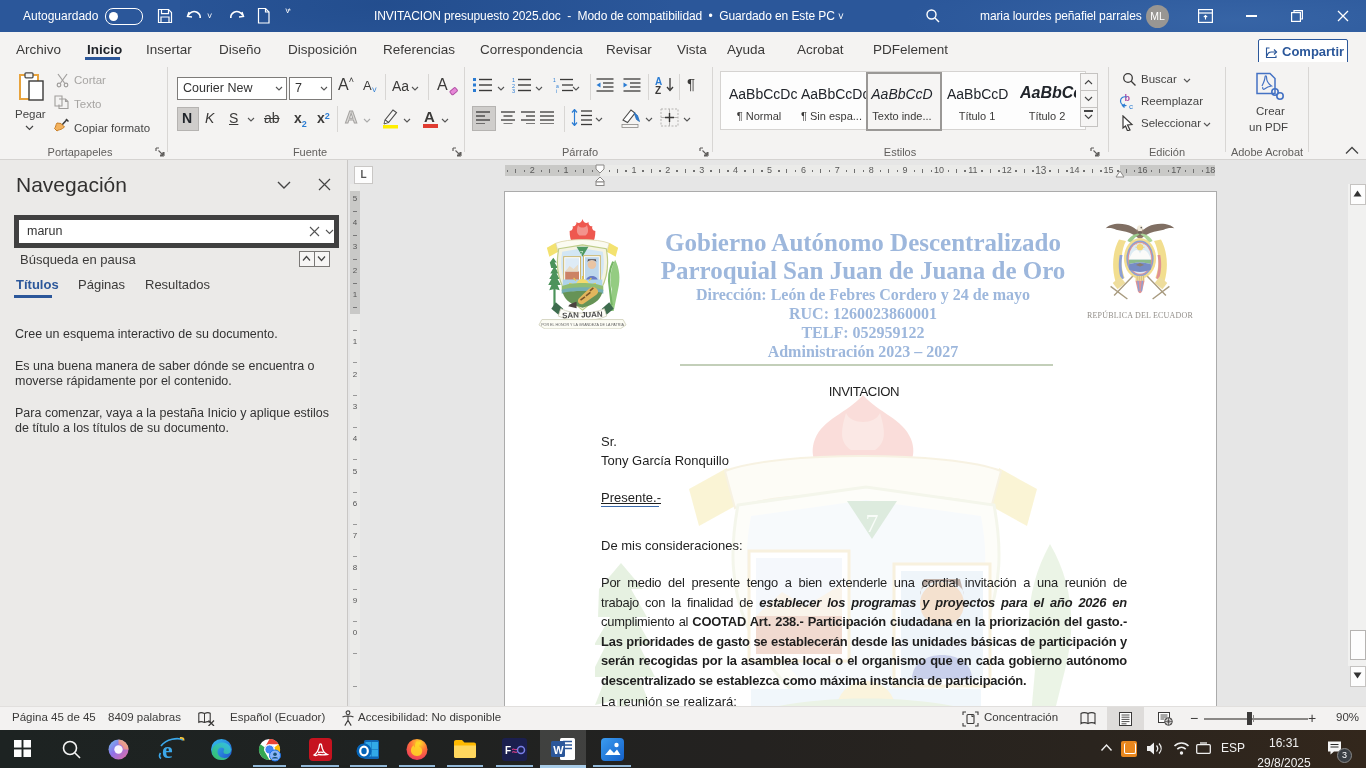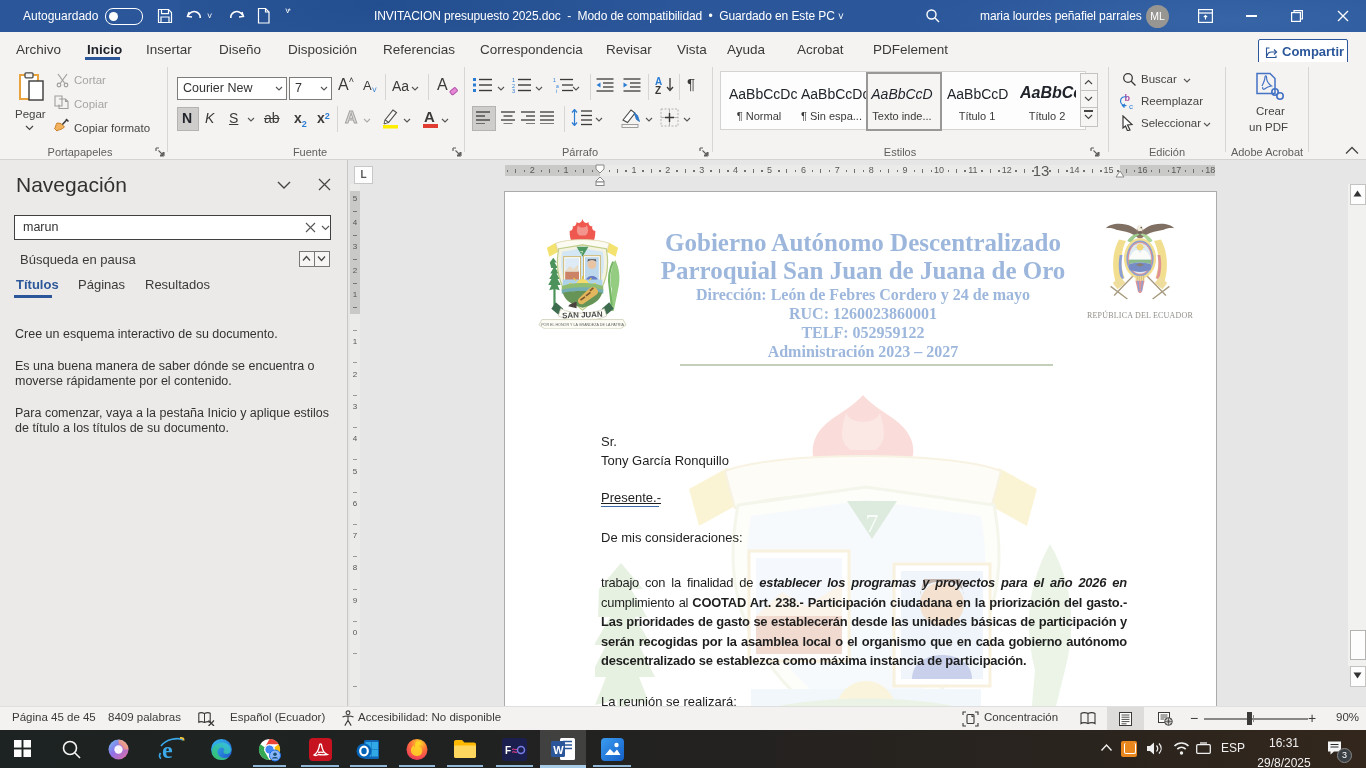--- a/index.html
+++ b/index.html
@@ -119,21 +119,21 @@
       </g>
     </svg>
   <div class="a btxt dis" style="left:74px;top:12px">Cortar</div>
   <svg class="a" style="left:54px;top:33px" width="16" height="15" viewBox="0 0 16 15">
       <g stroke="#a09e9c" stroke-width="1.1" fill="none">
         <path d="M1 1 h7 v10 h-7z"></path>
         <path d="M5 4 h6.5 l2.5 2.5 v7 h-9 v-4"></path>
         <path d="M11.5 4 v2.5 h2.5"></path>
       </g>
     </svg>
-  <div class="a btxt dis" style="left:74px;top:36px">Copiar</div>
+  <div class="a btxt dis" style="left:74px;top:36px">Texto</div>
   <svg class="a" style="left:53px;top:56px" width="17" height="16" viewBox="0 0 17 16">
       <path d="M9 7 L14 1.5" stroke="#3b3a39" stroke-width="1.5" fill="none"></path>
       <path d="M13 1 l2.5 2.5" stroke="#3b3a39" stroke-width="1.5"></path>
       <path d="M8 5.5 l3.5 3.5 -2 1.5 c-2 1.5-4 1-5.5 2.5 l-2.5-2.5 c1.5-1.5 1-3.5 2.5-5.5z" fill="#f3b25e" stroke="#c87f28" stroke-width="1"></path>
     </svg>
   <div class="a btxt" style="left:74px;top:60px">Copiar formato</div>
   <div class="glabel" style="left:30px;top:84px;width:100px">Portapapeles</div>
   <svg class="a" style="left:155px;top:85px" width="10" height="10" viewBox="0 0 10 10">
       <path d="M1 1 v-0 M1 1 h3 M1 1 v3" stroke="#605e5c" stroke-width="1.2" fill="none"></path>
       <path d="M9 9 h-4 M9 9 v-4 M3.5 3.5 L8 8 M8 8 v-3 M8 8 h-3" stroke="#605e5c" stroke-width="1.1" fill="none"></path>
@@ -409,21 +409,21 @@
 </div>
 
 <div class="a" id="navpane" style="left:0;top:160px;width:347px;height:546px;background:#ebeae8;border-right:1px solid #c9c7c5">
   <div class="a" style="left:16px;top:13px;font-size:21px;color:#323130">Navegación</div>
   <svg class="a" style="left:277px;top:20px" width="14" height="10" viewBox="0 0 14 10">
       <path d="M1 2 L7 8 L13 2" fill="none" stroke="#444" stroke-width="1.4"></path>
     </svg>
   <svg class="a" style="left:318px;top:18px" width="13" height="13" viewBox="0 0 13 13">
       <path d="M1 1 L12 12 M12 1 L1 12" stroke="#444" stroke-width="1.2"></path>
     </svg>
-  <div class="a" style="left:14px;top:55px;width:315px;height:23px;background:#fff;border:1px solid #404040">
+  <div class="a" style="left:14px;top:55px;width:315px;height:23px;background:#fff;border:5px solid #404040">
     <div class="a" style="left:8px;top:4px;font-size:12.5px;color:#333">marun</div>
     <svg class="a" style="left:290px;top:6px" width="11" height="11" viewBox="0 0 11 11">
         <path d="M1 1 L10 10 M10 1 L1 10" stroke="#555" stroke-width="1.1"></path>
       </svg>
     <svg class="a" style="left:306px;top:9px" width="9" height="6" viewBox="0 0 9 6">
         <path d="M1 1 L4.5 4.5 L8 1" fill="none" stroke="#555" stroke-width="1.1"></path>
       </svg>
   </div>
   <div class="a" style="left:20px;top:92px;font-size:13px;color:#3b3a39">Búsqueda en pausa</div>
   <div class="a" style="left:299px;top:91px;width:14px;height:14px;border:1px solid #7a7876;background:#f6f5f4">
@@ -459,21 +459,21 @@
 <div class="a" style="left:188.7px;top:0px;width:16px;text-align:center;font-size:9px;color:#595959;line-height:11px">3</div>
 <div class="a" style="left:222.6px;top:0px;width:16px;text-align:center;font-size:9px;color:#595959;line-height:11px">4</div>
 <div class="a" style="left:256.5px;top:0px;width:16px;text-align:center;font-size:9px;color:#595959;line-height:11px">5</div>
 <div class="a" style="left:290.4px;top:0px;width:16px;text-align:center;font-size:9px;color:#595959;line-height:11px">6</div>
 <div class="a" style="left:324.3px;top:0px;width:16px;text-align:center;font-size:9px;color:#595959;line-height:11px">7</div>
 <div class="a" style="left:358.2px;top:0px;width:16px;text-align:center;font-size:9px;color:#595959;line-height:11px">8</div>
 <div class="a" style="left:392.1px;top:0px;width:16px;text-align:center;font-size:9px;color:#595959;line-height:11px">9</div>
 <div class="a" style="left:426.0px;top:0px;width:16px;text-align:center;font-size:9px;color:#595959;line-height:11px">10</div>
 <div class="a" style="left:459.9px;top:0px;width:16px;text-align:center;font-size:9px;color:#595959;line-height:11px">11</div>
 <div class="a" style="left:493.8px;top:0px;width:16px;text-align:center;font-size:9px;color:#595959;line-height:11px">12</div>
-<div class="a" style="left:527.7px;top:0px;width:16px;text-align:center;font-size:15px;color:#595959;line-height:11px">13</div>
+<div class="a" style="left:527.7px;top:0px;width:16px;text-align:center;font-size:10px;color:#595959;line-height:11px">13</div>
 <div class="a" style="left:561.6px;top:0px;width:16px;text-align:center;font-size:9px;color:#595959;line-height:11px">14</div>
 <div class="a" style="left:595.5px;top:0px;width:16px;text-align:center;font-size:9px;color:#595959;line-height:11px">15</div>
 <div class="a" style="left:629.4px;top:0px;width:16px;text-align:center;font-size:9px;color:#595959;line-height:11px">16</div>
 <div class="a" style="left:663.3px;top:0px;width:16px;text-align:center;font-size:9px;color:#595959;line-height:11px">17</div>
 <div class="a" style="left:697.2px;top:0px;width:16px;text-align:center;font-size:9px;color:#595959;line-height:11px">18</div>
 <div class="a" style="left:1.8px;top:5px;width:1.5px;height:1.5px;background:#707070"></div>
 <div class="a" style="left:10.3px;top:3.5px;width:1px;height:4px;background:#707070"></div>
 <div class="a" style="left:18.7px;top:5px;width:1.5px;height:1.5px;background:#707070"></div>
 <div class="a" style="left:35.7px;top:5px;width:1.5px;height:1.5px;background:#707070"></div>
 <div class="a" style="left:44.2px;top:3.5px;width:1px;height:4px;background:#707070"></div>
@@ -600,24 +600,26 @@
 
     <div class="a" style="left:130px;top:37px;width:456px;text-align:center;font-family:'Liberation Serif',serif;font-weight:bold;color:#9db7dc">
       <div style="font-size:25px;line-height:28px">Gobierno Autónomo Descentralizado Parroquial San Juan de Juana de Oro</div>
       <div style="font-size:16px;line-height:19px">Dirección: León de Febres Cordero y 24 de mayo</div>
       <div style="font-size:16px;line-height:19px">RUC: 1260023860001</div>
       <div style="font-size:16px;line-height:19px">TELF: 052959122</div>
       <div style="font-size:16px;line-height:19px">Administración 2023 – 2027</div>
     </div>
     <div class="a" style="left:175px;top:172px;width:373px;height:1.5px;background:#c3cfb9"></div>
 
+    <div class="a" style="left:96px;top:192px;width:526px;text-align:center;font-size:13.2px;letter-spacing:-0.4px;color:#1f1f1f">INVITACION</div>
     <div class="a" style="left:96px;top:241px;width:526px;font-size:13px;color:#1f1f1f;line-height:18.6px">Sr.<br>Tony García Ronquillo<br><br><span style="text-decoration:underline">Presente.-</span></div>
     <div class="a" style="left:96px;top:306px;width:58px;height:8px;border-bottom:1.5px solid #3a6aaa"></div>
-    <div class="a" style="left:96px;top:338px;width:526px;font-size:13px;color:#1f1f1f">De mis consideraciones:</div>
+    <div class="a" style="left:96px;top:346px;width:526px;font-size:13px;color:#1f1f1f">De mis consideraciones:</div>
     <div class="a" id="para1" style="left:96px;top:381px;width:526px;font-size:12.9px;color:#1f1f1f;line-height:19.6px;letter-spacing:-0.2px">
+      <div style="text-align:justify;text-align-last:justify">Por medio del presente tengo a bien extenderle una cordial invitación a una reunión de</div>
       <div style="text-align:justify;text-align-last:justify">trabajo con la finalidad de <b><i>establecer los programas y proyectos para el año 2026 en</i></b></div>
       <div style="text-align:justify;text-align-last:justify">cumplimiento al <b>COOTAD Art. 238.- Participación ciudadana en la priorización del gasto.-</b></div>
       <div style="text-align:justify;text-align-last:justify"><b>Las prioridades de gasto se establecerán desde las unidades básicas de participación y</b></div>
       <div style="text-align:justify;text-align-last:justify"><b>serán recogidas por la asamblea local o el organismo que en cada gobierno autónomo</b></div>
       <div><b>descentralizado se establezca como máxima instancia de participación.</b></div>
     </div>
     <div class="a" style="left:96px;top:502px;width:526px;font-size:13px;color:#1f1f1f">La reunión se realizará:</div>
   </div>
 
 </div>

